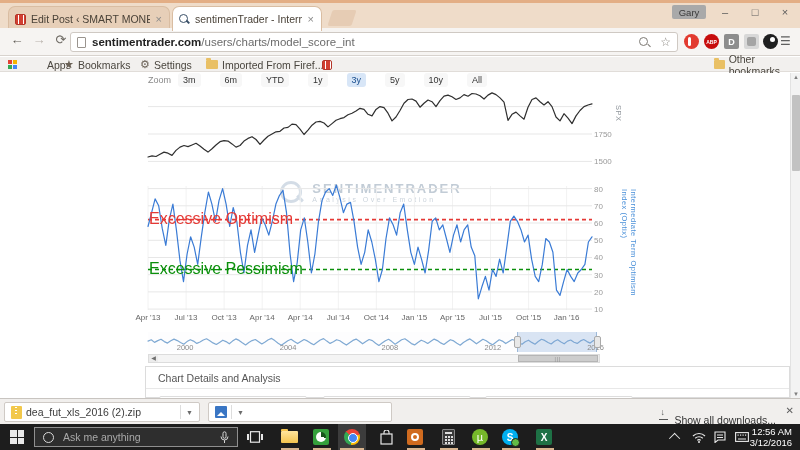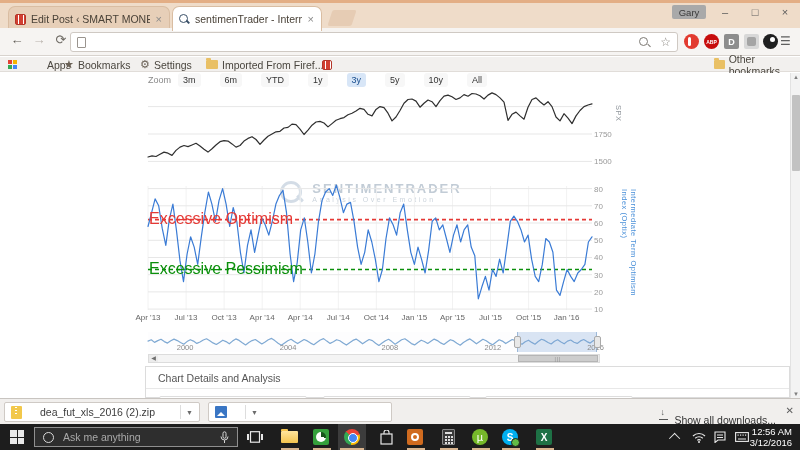--- a/index.html
+++ b/index.html
@@ -115,21 +115,21 @@
   .dcard { position:absolute; top:29px; width:148px; height:14px; border:1px solid #ddd; border-radius:2px; background:#fff; }
   .pagescroll { position:absolute; left:790px; top:0; width:10px; height:325px;
     background:#f3f3f3; border-left:1px solid #e2e2e2; }
   .ps-arrow { position:absolute; left:0; width:10px; font-size:6px; color:#7f7f7f; text-align:center; }
   .ps-thumb { position:absolute; left:1px; width:8px; background:#c2c2c2; border-radius:1px; }
 
   
   .dlbar { position:absolute; top:398px; left:0; width:800px; height:26px;
     background:#f1efed; border-top:1px solid #c8c4c0; }
   .dlitem { position:absolute; top:3px; height:20px; background:#fff; border:1px solid #cfcac5;
-    border-radius:2px; display:flex; align-items:center; gap:18px; padding:0 6px; font-size:10.5px; color:#3c3c3c; }
+    border-radius:2px; display:flex; align-items:center; gap:4px; padding:0 6px; font-size:10.5px; color:#3c3c3c; }
   .zip-ic { width:11px; height:13px; background:#f2c84b; border-radius:1px; position:relative; }
   .zip-ic::after { content:""; position:absolute; left:4px; top:1px; width:2px; height:9px;
     background:repeating-linear-gradient(#fff 0 1px, transparent 1px 3px); }
   .img-ic { width:12px; height:12px; background:#3a76c4; border-radius:1px; position:relative; }
   .img-ic::after { content:""; position:absolute; left:2px; top:6px; border-left:4px solid transparent;
     border-right:4px solid transparent; border-bottom:4px solid #fff; }
   .caret { font-size:7px; color:#6b6b6b; border-left:1px solid #ddd; padding-left:5px; height:14px;
     display:flex; align-items:center; }
   .showall { position:absolute; right:24px; top:5px; display:flex; gap:6px; align-items:center;
     font-size:10.5px; color:#333; }
@@ -199,20 +199,21 @@
   <span class="winctl" style="left:742px;">□</span>
   <span class="winctl" style="left:772px;">×</span>
 </div>
 
 <div class="toolbar">
   <span class="navbtn" style="left:8px;color:#5f5b55;">←</span>
   <span class="navbtn" style="left:30px;color:#b9b3ac;">→</span>
   <span class="navbtn" style="left:52px;">⟳</span>
   <div class="omnibox">
     <span class="doc-ic"></span>
+    <span class="url"><b>sentimentrader.com</b><span class="path">/users/charts/model_score_int</span></span>
     <span class="omni-right">
       <span class="mag"></span>
       <span class="star-o">☆</span>
     </span>
   </div>
   <span class="ext ext-red" style="left:684px;"></span>
   <span class="ext ext-abp" style="left:704px;">ABP</span>
   <span class="ext ext-d" style="left:724px;">D</span>
   <span class="ext ext-pages" style="left:744px;"></span>
   <span class="ext ext-dark" style="left:763px;"></span>

